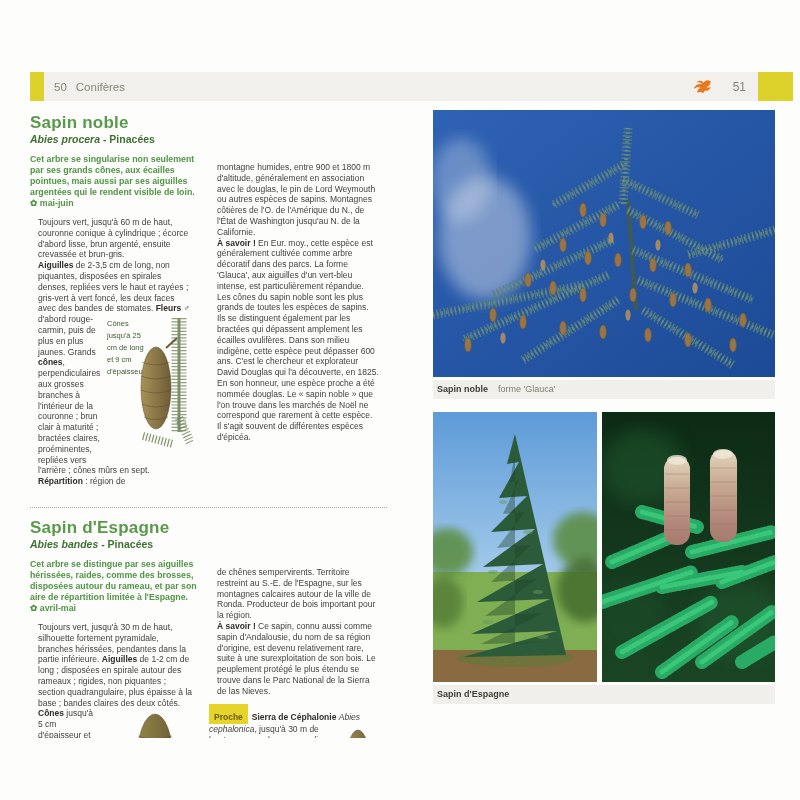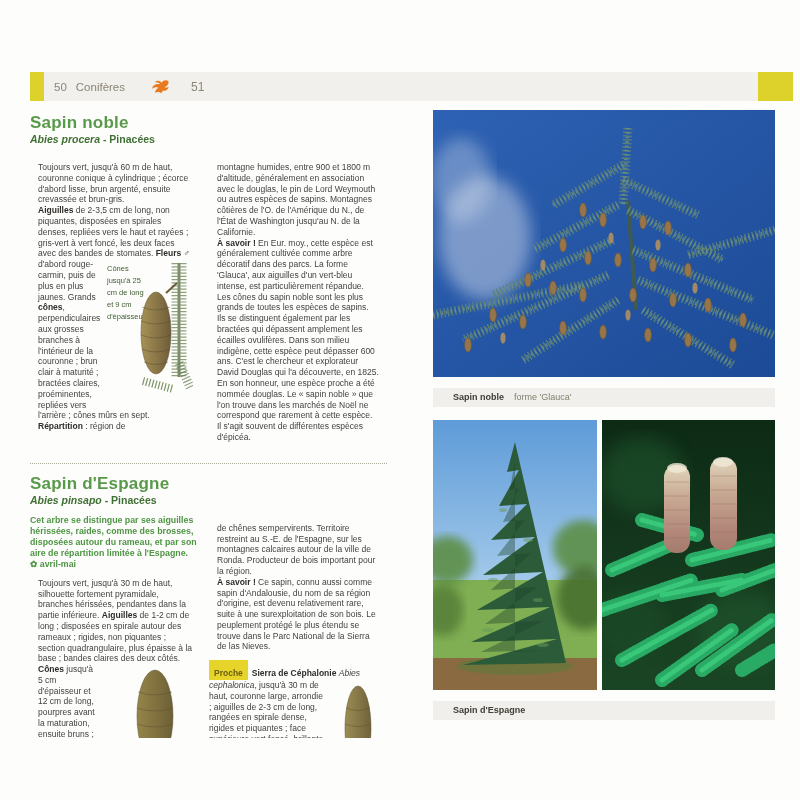--- a/index.html
+++ b/index.html
@@ -4,21 +4,21 @@
 <style>
   html,body{margin:0;padding:0;}
   body{width:800px;height:800px;background:#ffffff;font-family:"Liberation Sans",sans-serif;position:relative;overflow:hidden;color:#43423e;}
   .spread{position:absolute;inset:0;background:#fdfdfc;}
 
   
   .header{position:absolute;left:30px;top:72px;width:763px;height:29px;display:flex;}
   .tab{background:#ddd12b;}
   .tab-left{width:14px;}
   .tab-right{width:35px;}
-  .header-bar{flex:1;background:#f1f0ec;display:flex;align-items:center;justify-content:flex-start;padding:0 12px 0 10px;gap:24px;}
+  .header-bar{flex:1;background:#f1f0ec;display:flex;align-items:center;justify-content:space-between;padding:0 12px 0 10px;gap:24px;}
   .header-left{display:flex;gap:9px;font-size:11.5px;color:#8b8577;}
   .header-right{display:flex;align-items:center;gap:20px;font-size:12px;color:#8b8577;}
   .squirrel{width:22px;height:18px;display:block;}
 
   
   .left-page{position:absolute;left:30px;top:113px;width:357px;height:625px;overflow:hidden;}
   .article-title{font-size:17px;font-weight:bold;color:#58994a;margin:0;line-height:19px;letter-spacing:.2px;}
   .latin-line{font-size:10.5px;color:#3f6f33;font-weight:bold;margin:1px 0 0 0;}
   .latin-line i{font-style:italic;}
   .cols{display:flex;gap:8px;margin-top:9px;}
@@ -39,21 +39,21 @@
 
   .proche-box{margin-top:8px;font-size:8.5px;line-height:10.8px;}
   .proche-label{display:inline-block;background:#e7d42b;color:#6b5e12;font-weight:bold;font-size:8.5px;padding:8px 5px 1px 5px;margin-right:4px;}
   .proche-box b{color:#2e2d29;}
   .proche-box i{font-style:italic;}
 
   
   .right-page{position:absolute;left:433px;top:110px;width:342px;}
   .photo{display:block;}
   .photo svg{display:block;}
-  .caption-strip{background:#f0efeb;margin-top:11px;padding:4px 4px 5px 20px;font-size:9px;color:#83806f;}
+  .caption-strip{background:#f0efeb;margin-top:3px;padding:4px 4px 5px 4px;font-size:9px;color:#83806f;}
   .caption-strip b{color:#3f3d35;margin-right:10px;}
   .photo-row{display:flex;gap:5px;margin-top:13px;}
 </style>
 </head>
 <body>
 
 <div class="spread">
 
   <div class="header">
     <div class="tab tab-left"></div>
@@ -73,20 +73,24 @@
   </div>
 
   <div class="left-page">
 
     <div>
       <h1 class="article-title">Sapin noble</h1>
       <p class="latin-line"><i>Abies procera</i><span> - Pinacées</span></p>
 
       <div class="cols">
         <div class="col1">
+          <p class="intro">
+            <span>Cet arbre se singularise non seulement par ses grands cônes, aux écailles pointues, mais aussi par ses aiguilles argentées qui le rendent visible de loin.</span>
+            <span class="bloom"> <span>✿</span> <span>mai-juin</span></span>
+          </p>
           <p class="body-txt">
             <span>Toujours vert, jusqu'à 60 m de haut, couronne conique à cylindrique ; écorce d'abord lisse, brun argenté, ensuite crevassée et brun-gris.</span><br>
             <b>Aiguilles</b><span> de 2-3,5 cm de long, non piquantes, disposées en spirales denses, repliées vers le haut et rayées ; gris-vert à vert foncé, les deux faces avec des bandes de stomates. </span><span class="fig-float fig1">
                 <span class="fig-caption">Cônes jusqu'à 25 cm de long et 9 cm d'épaisseur</span>
                 <svg width="58" height="140" viewBox="0 0 58 140">
                 <defs>
                   <linearGradient id="cg1" x1="0" y1="0" x2="1" y2="0">
                     <stop offset="0" stop-color="#a79257"></stop>
                       <stop offset="1" stop-color="#6e5c38"></stop>
                   </linearGradient>
@@ -112,21 +116,21 @@
             <span class="know"><b>À savoir !</b><span> En Eur. moy., cette espèce est généralement cultivée comme arbre décoratif dans des parcs. La forme 'Glauca', aux aiguilles d'un vert-bleu intense, est particulièrement répandue. Les cônes du sapin noble sont les plus grands de toutes les espèces de sapins. Ils se distinguent également par les bractées qui dépassent amplement les écailles ovulifères. Dans son milieu indigène, cette espèce peut dépasser 600 ans. C'est le chercheur et explorateur David Douglas qui l'a découverte, en 1825. En son honneur, une espèce proche a été nommée douglas. Le « sapin noble » que l'on trouve dans les marchés de Noël ne correspond que rarement à cette espèce. Il s'agit souvent de différentes espèces d'épicéa.</span></span>
           </p>
         </div>
       </div>
     </div>
 
     <hr class="sep">
 
     <div>
       <h1 class="article-title">Sapin d'Espagne</h1>
-      <p class="latin-line"><i>Abies pinsapo</i><span> - Pinacées</span></p>
+      <p class="latin-line"><i>Abies bandes</i><span> - Pinacées</span></p>
 
       <div class="cols">
         <div class="col1">
           <p class="intro">
             <span>Cet arbre se distingue par ses aiguilles hérissées, raides, comme des brosses, disposées autour du rameau, et par son aire de répartition limitée à l'Espagne.</span><br>
             <span class="bloom"><span>✿</span> <span>avril-mai</span></span>
           </p>
           <p class="body-txt">
             <span>Toujours vert, jusqu'à 30 m de haut, silhouette fortement pyramidale, branches hérissées, pendantes dans la partie inférieure. </span><b>Aiguilles</b><span> de 1-2 cm de long ; disposées en spirale autour des rameaux ; rigides, non piquantes ; section quadrangulaire, plus épaisse à la base ; bandes claires des deux côtés. </span><span class="fig-float fig2"><svg width="92" height="114" viewBox="0 0 92 114">
                 <defs>

